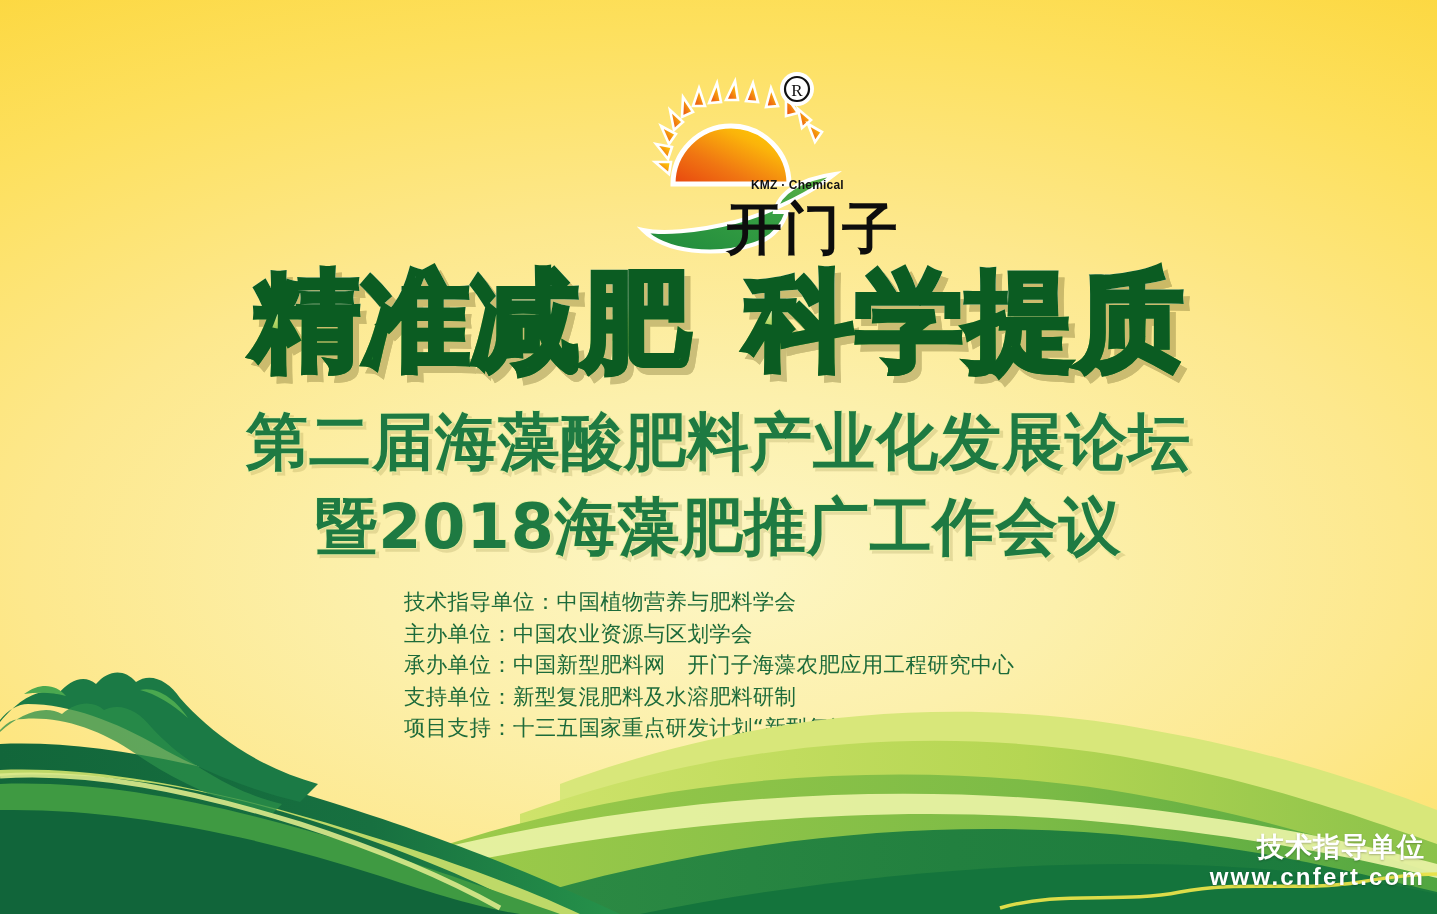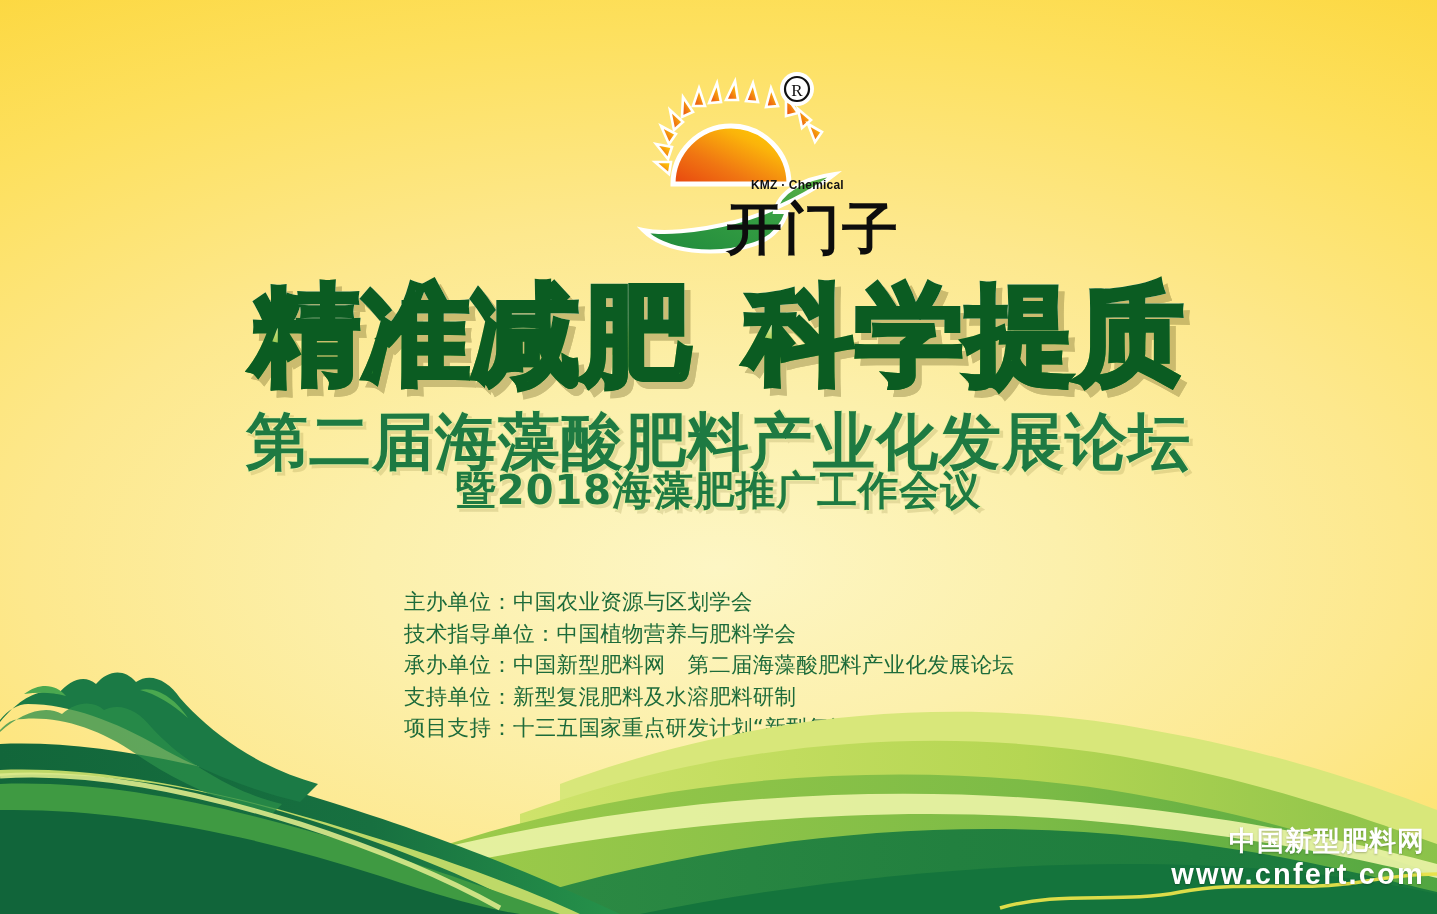--- a/index.html
+++ b/index.html
@@ -78,21 +78,20 @@
         #bcd96a 50%,
         #6cb23a 66%,
         #2e8b30 82%,
         #147028 100%);
     -webkit-background-clip: text;
     background-clip: text;
     color: transparent;
     -webkit-text-stroke: 5px #0b5c22;
     paint-order: stroke fill;
     filter: drop-shadow(6px 7px 0px rgba(90,80,20,0.30));
-    margin-top: 14px;
   }
   .headline .gap { display:inline-block; width: 54px; }
 
   
   .sub1, .sub2 {
     position: absolute;
     left: 0;
     width: 100%;
     text-align: center;
     font-weight: bold;
@@ -103,22 +102,22 @@
     paint-order: stroke fill;
     filter: drop-shadow(3px 3px 0px rgba(120,110,40,0.18));
   }
   .sub1 {
     top: 400px;
     font-size: 62px;
     letter-spacing: 1px;
     font-family: Liberation Serif, serif;
   }
   .sub2 {
-    top: 463px;
-    font-size: 40px;
+    top: 485px;
+    font-size: 62px;
     letter-spacing: 1px;
   }
 
   
   .details {
     position: absolute;
     left: 404px;
     top: 586px;
     width: 740px;
   }
@@ -153,21 +152,21 @@
     font-size: 27px;
     font-weight: bold;
     color: #ffffff;
     letter-spacing: 1px;
     line-height: 1.1;
     white-space: nowrap;
     font-family: "DejaVu Sans", sans-serif;
     text-shadow: 0 1px 2px rgba(0,0,0,0.25);
   }
   .wm-url {
-    font-size: 29px;
+    font-size: 24px;
     font-weight: bold;
     color: #ffffff;
     letter-spacing: 2.2px;
     line-height: 1.25;
     white-space: nowrap;
     font-family: "Liberation Sans", sans-serif;
     text-shadow: 0 1px 2px rgba(0,0,0,0.25);
   }
 </style>
 </head>
@@ -230,23 +229,23 @@
   </div>
 
   <div class="headline">
     <span>精准减肥</span><span class="gap"></span><span>科学提质</span>
   </div>
 
   <div class="sub1">第二届海藻酸肥料产业化发展论坛</div>
   <div class="sub2">暨2018海藻肥推广工作会议</div>
 
   <div class="details">
+    <div class="detail-line">技术指导单位：中国植物营养与肥料学会</div>
     <div class="detail-line">主办单位：中国农业资源与区划学会</div>
-    <div class="detail-line">技术指导单位：中国植物营养与肥料学会</div>
-    <div class="detail-line">承办单位：中国新型肥料网　第二届海藻酸肥料产业化发展论坛</div>
+    <div class="detail-line">承办单位：中国新型肥料网　开门子海藻农肥应用工程研究中心</div>
     <div class="detail-line">支持单位：新型复混肥料及水溶肥料研制</div>
     <div class="detail-line">项目支持：十三五国家重点研发计划“新型复混肥料及水溶肥料研制”</div>
   </div>
 
   <svg class="hills" viewBox="0 0 1437 290" preserveAspectRatio="none">
     <defs>
       <linearGradient id="hillA" x1="0" y1="0" x2="1" y2="0">
         <stop offset="0%" stop-color="#cfe36b"></stop>
         <stop offset="55%" stop-color="#b5d653"></stop>
         <stop offset="100%" stop-color="#8bc24a"></stop>
@@ -315,17 +314,17 @@
       <path d="M 140,66 C 158,62 176,76 188,94 C 172,80 156,70 140,66 Z" fill="#4aa84f"></path>
     </g>
 
     <path d="M 0,152 C 90,146 190,166 300,200 C 380,226 450,256 500,284" fill="none" stroke="#dcea8c" stroke-width="5" opacity="0.9"></path>
 
     <path d="M 1000,284 C 1060,266 1120,280 1180,268 C 1240,256 1300,268 1360,258
              C 1390,253 1415,250 1437,250" fill="none" stroke="#e8e24a" stroke-width="3.5" opacity="0.95"></path>
   </svg>
 
   <div class="watermark">
-    <div class="wm-cn">中国新型肥料网</div>
+    <div class="wm-cn">技术指导单位</div>
     <div class="wm-url">www.cnfert.com</div>
   </div>
 
 </div>
 
 </body></html>

